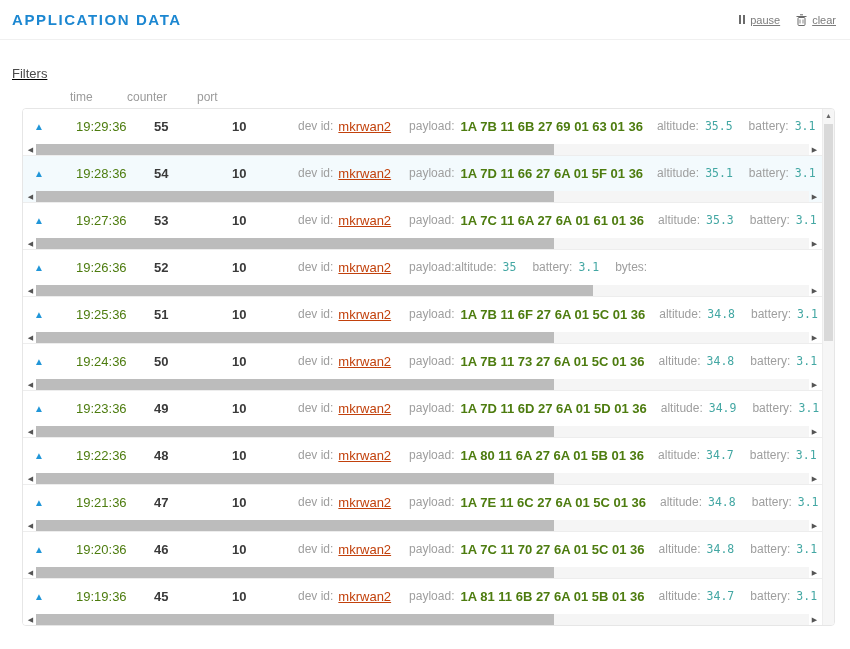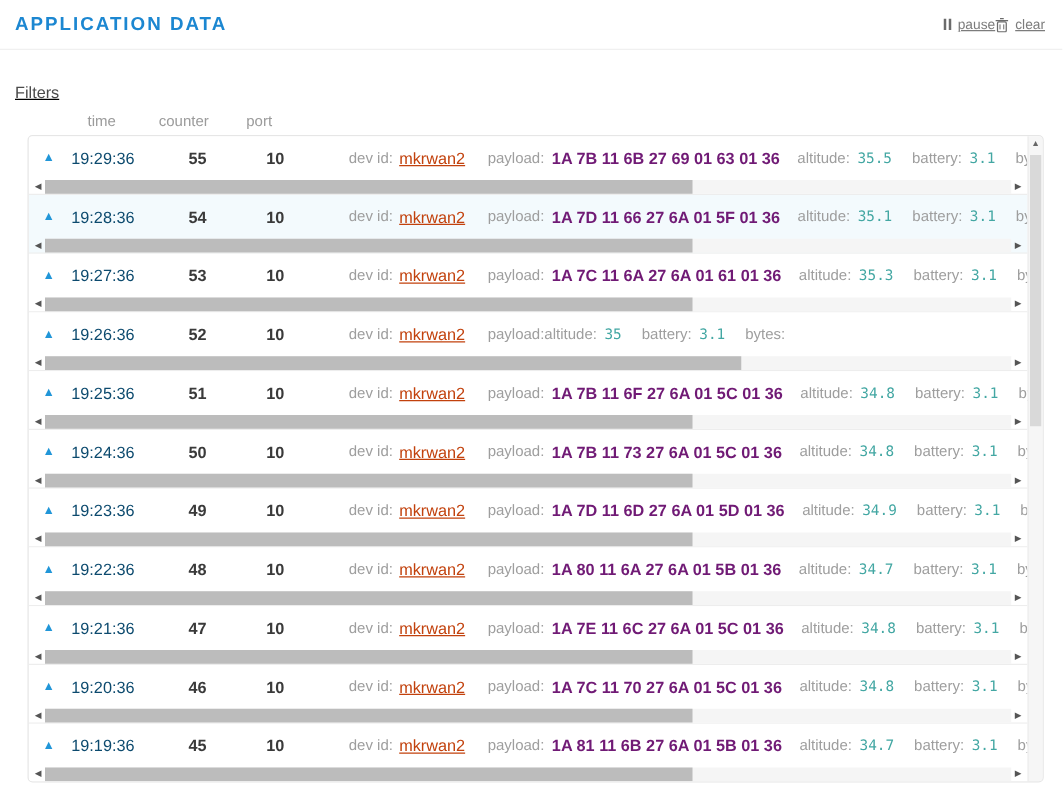--- a/index.html
+++ b/index.html
@@ -5,21 +5,21 @@
   * { box-sizing: border-box; margin: 0; padding: 0; }
   html,body { width: 850px; height: 649px; overflow: hidden; background: #fff;
     font-family: "Liberation Sans", sans-serif; }
 
   
   .app-header { height: 40px; display: flex; align-items: center;
     justify-content: space-between; padding: 0 14px 0 12px; background: #fff;
     border-bottom: 1px solid #f0f0f0; }
   .page-title { font-size: 15px; font-weight: bold; letter-spacing: 1.6px;
     color: #1c87d1; }
-  .header-actions { display: flex; }
+  .header-actions { display: flex; gap: 16px; }
   .action-link { display: flex; align-items: center; gap: 5px; color: #7c7c7c;
     font-size: 11px; cursor: pointer; }
   .action-link .lbl { text-decoration: underline; }
   .pause-glyph { display: inline-flex; gap: 2px; }
   .pause-glyph i { display: block; width: 2px; height: 9px; background: #6b6b6b; }
   .trash-glyph svg { display: block; }
 
   
   .filters-row { margin: 26px 0 0 12px; display: flex; align-items: flex-end; text-decoration: underline; }
   .filters-label { font-size: 13px; color: #4a4a4a; margin: 0 14px 7px 0; }
@@ -43,32 +43,32 @@
     border: 1px solid #e6e6e6; border-radius: 4px; background: #fff;
     overflow: hidden; }
   .rows { position: absolute; left: 0; top: 0; right: 12px; }
 
   .msg-row { height: 47px; border-bottom: 1px solid #ededed; background: #fff; }
   .msg-row.highlight { background: #f3fafd; }
   .row-content { height: 34px; display: flex; align-items: center;
     white-space: nowrap; overflow: hidden; padding-left: 11px; }
 
   .up-arrow { width: 23px; color: #2196d8; font-size: 10px; flex: 0 0 23px; }
-  .t-time { flex: 0 0 78px; color: #0c4a6e; font-size: 13px; }
-  .t-counter { flex: 0 0 46px; text-align: center; color: #3a3a3a;
+  .t-time { flex: 0 0 78px; color: #4d7c0f; font-size: 13px; margin-left: 19px; }
+  .t-counter { flex: 0 0 46px; text-align: left; color: #3a3a3a;
     font-size: 13px; font-weight: bold; }
   .t-port { flex: 0 0 30px; margin-left: 32px; color: #3a3a3a;
     font-size: 13px; font-weight: bold; }
 
   .details { display: flex; align-items: center; margin-left: 36px;
     white-space: nowrap; }
   .lab { color: #9e9e9e; font-size: 12px; }
   .dev-link { color: #c2410c; font-size: 13px; text-decoration: underline;
     margin: 0 18px 0 5px; cursor: pointer; }
-  .payload-val { color: #701a75; font-size: 13px; font-weight: bold;
+  .payload-val { color: #4d7c0f; font-size: 13px; font-weight: bold;
     margin: 0 14px 0 6px; }
   .mono-teal { font-family: "DejaVu Sans Mono", monospace; font-size: 11.5px;
     color: #43a7a3; margin: 0 16px 0 6px; }
 
   
   .h-scroll { height: 13px; display: flex; align-items: center; padding: 0 3px; }
   .h-arrow { flex: 0 0 9px; font-size: 7px; color: #555; line-height: 13px;
     text-align: center; cursor: pointer; }
   .h-track { flex: 1; height: 11px; background: #f5f5f5; position: relative;
     margin: 0 1px; }

